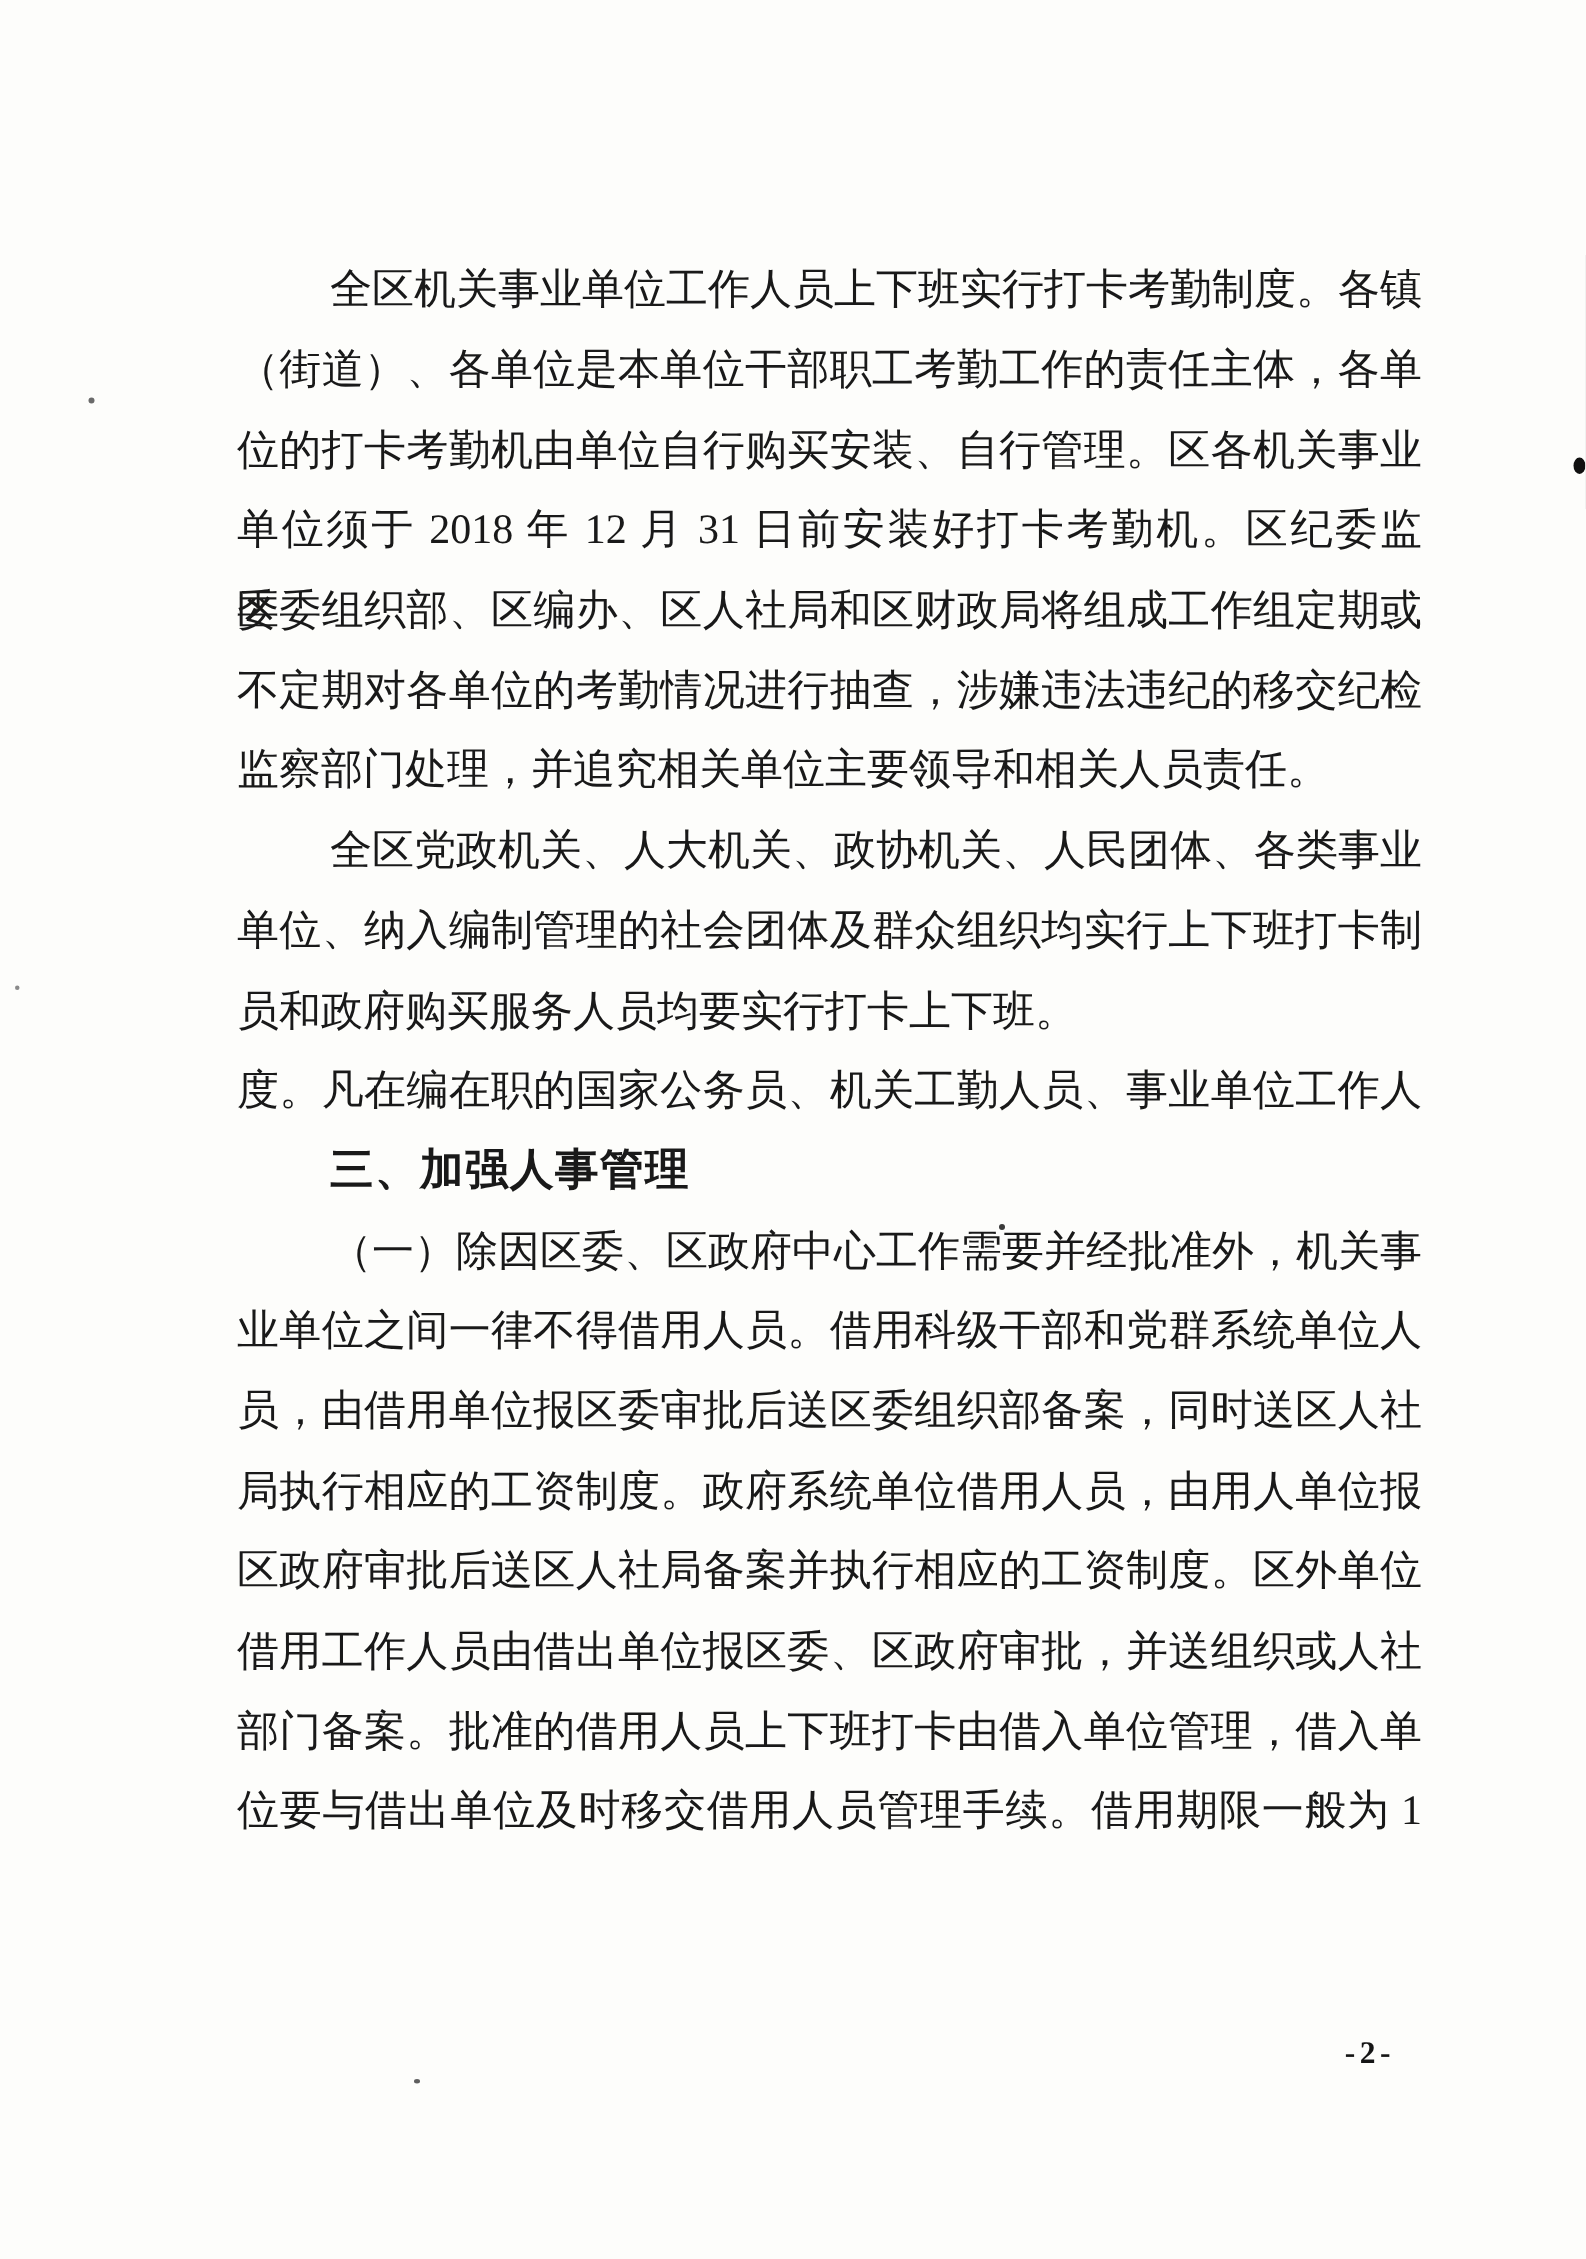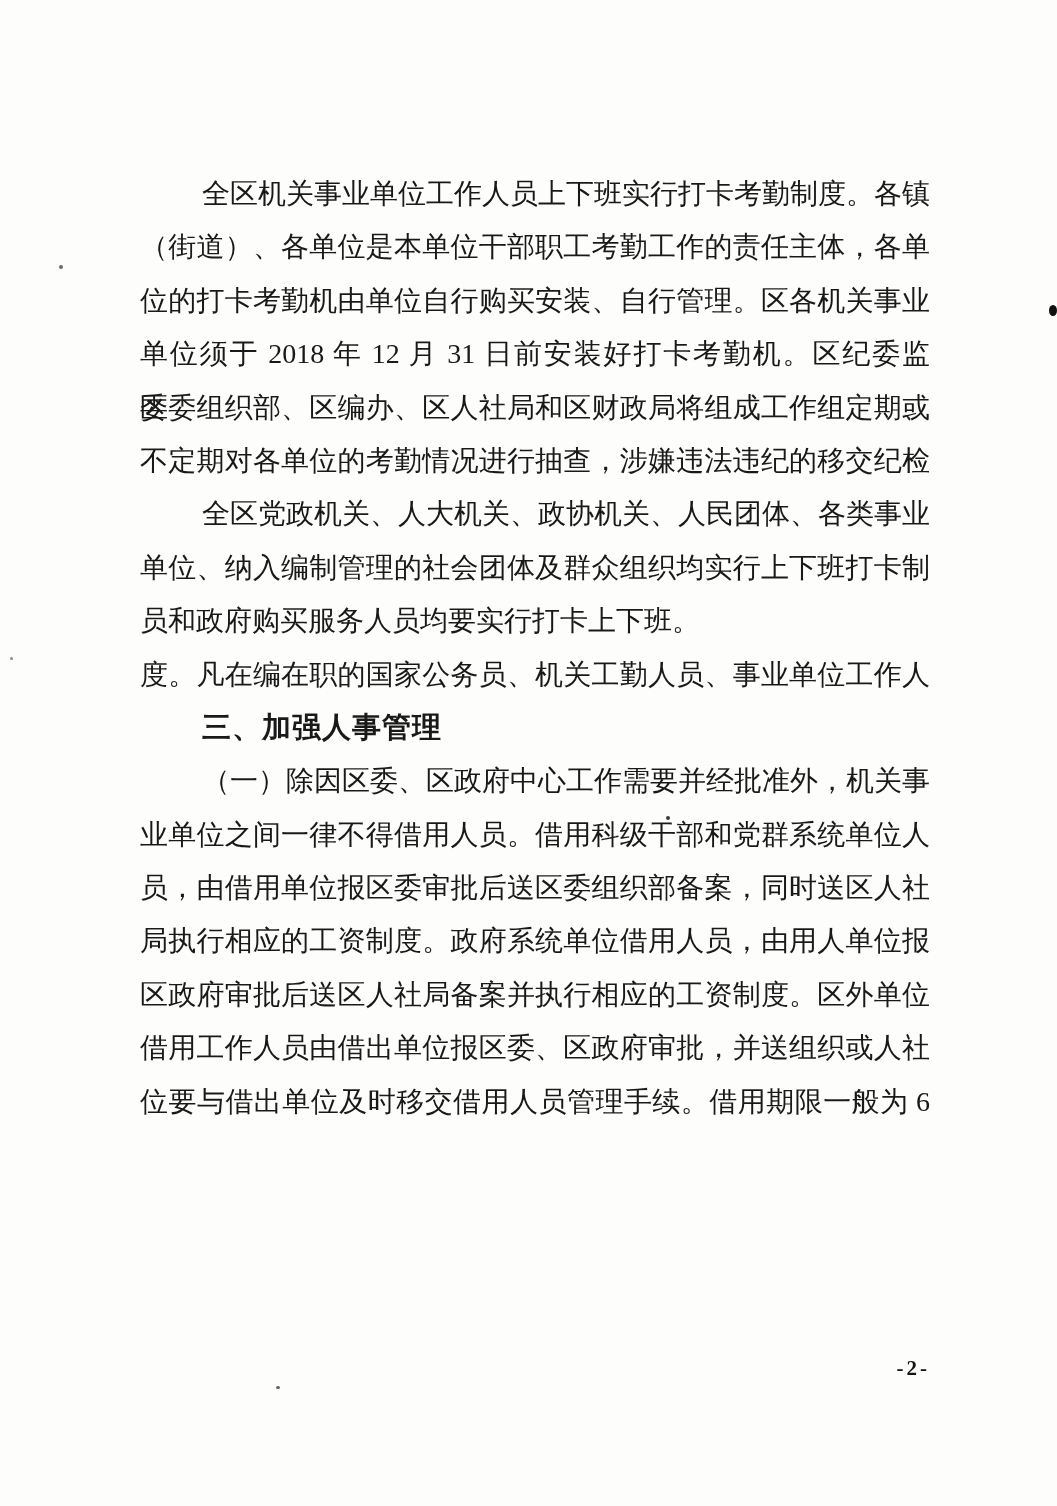--- a/index.html
+++ b/index.html
@@ -11,21 +11,21 @@
     position: relative;
     width: 1057px;
     height: 1506px;
     margin: 0 auto;
     background: #fdfdfb;
     overflow: hidden;
     color: #1a1a1a;
   }
   .doc-body {
     position: absolute;
-    left: 140px;
+    left: 158px;
     top: 167px;
     width: 790px;
   }
   .line {
     height: 53.4px;
     line-height: 53.4px;
     font-family: "Liberation Serif", "DejaVu Serif", serif;
     font-size: 28px;
     color: #191919;
     white-space: nowrap;
@@ -65,32 +65,34 @@
 <body>
 
 <div class="page">
   <div class="doc-body">
       <div class="line indent fill">全区机关事业单位工作人员上下班实行打卡考勤制度。各镇</div>
       <div class="line fill">（街道）、各单位是本单位干部职工考勤工作的责任主体，各单</div>
       <div class="line fill">位的打卡考勤机由单位自行购买安装、自行管理。区各机关事业</div>
       <div class="line fill">单位须于 2018 年 12 月 31 日前安装好打卡考勤机。区纪委监委、</div>
       <div class="line fill">区委组织部、区编办、区人社局和区财政局将组成工作组定期或</div>
       <div class="line fill">不定期对各单位的考勤情况进行抽查，涉嫌违法违纪的移交纪检</div>
+      <div class="line">监察部门处理，并追究相关单位主要领导和相关人员责任。</div>
       <div class="line indent fill">全区党政机关、人大机关、政协机关、人民团体、各类事业</div>
       <div class="line fill">单位、纳入编制管理的社会团体及群众组织均实行上下班打卡制</div>
       <div class="line">员和政府购买服务人员均要实行打卡上下班。</div>
       <div class="line fill">度。凡在编在职的国家公务员、机关工勤人员、事业单位工作人</div>
       <div class="line heading indent">三、加强人事管理</div>
       <div class="line indent fill">（一）除因区委、区政府中心工作需要并经批准外，机关事</div>
       <div class="line fill">业单位之间一律不得借用人员。借用科级干部和党群系统单位人</div>
       <div class="line fill">员，由借用单位报区委审批后送区委组织部备案，同时送区人社</div>
       <div class="line fill">局执行相应的工资制度。政府系统单位借用人员，由用人单位报</div>
       <div class="line fill">区政府审批后送区人社局备案并执行相应的工资制度。区外单位</div>
       <div class="line fill">借用工作人员由借出单位报区委、区政府审批，并送组织或人社</div>
-      <div class="line fill">位要与借出单位及时移交借用人员管理手续。借用期限一般为 6</div>
+      <div class="line fill">部门备案。批准的借用人员上下班打卡由借入单位管理，借入单</div>
+      <div class="line fill">位要与借出单位及时移交借用人员管理手续。借用期限一般为 1</div>
     </div>
   <div class="page-number">-2-</div>
 <div class="speck" style="left: 59px; top: 265px; width: 4px; height: 4px; background: rgb(106, 106, 106);"></div>
     <div class="speck" style="left: 1049px; top: 305px; width: 8px; height: 11px; background: rgb(16, 16, 16);"></div>
     <div class="speck" style="left: 10px; top: 657px; width: 3px; height: 3px; background: rgb(138, 138, 138);"></div>
     <div class="speck" style="left: 666px; top: 816px; width: 4px; height: 4px; background: rgb(58, 58, 58);"></div>
     <div class="speck" style="left: 276px; top: 1386px; width: 4px; height: 3px; background: rgb(95, 95, 95);"></div>
   </div>
 
 </body></html>

